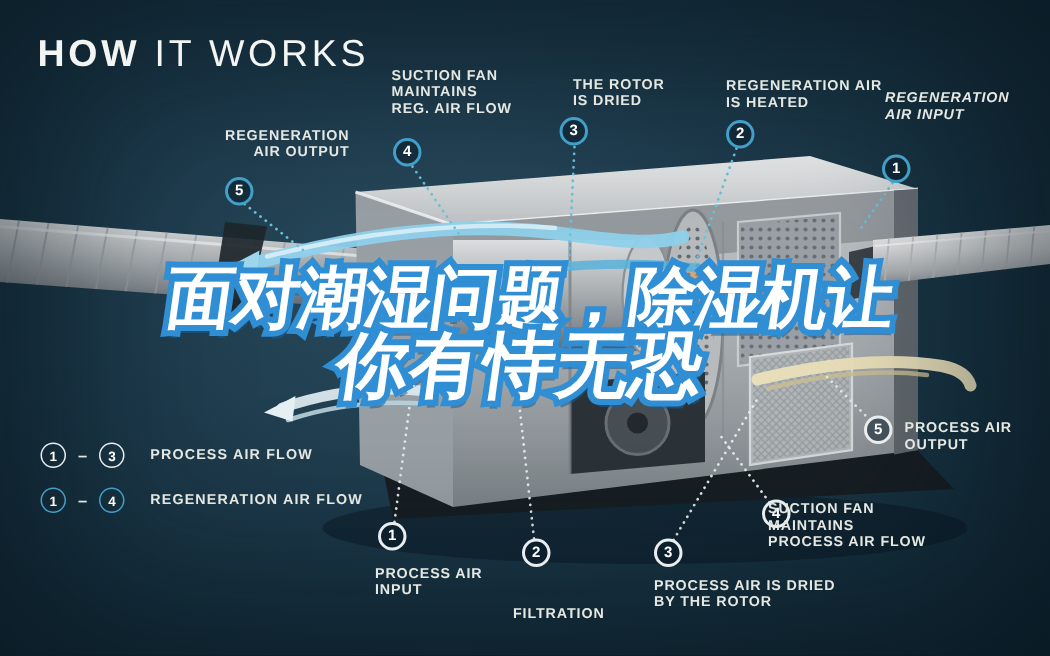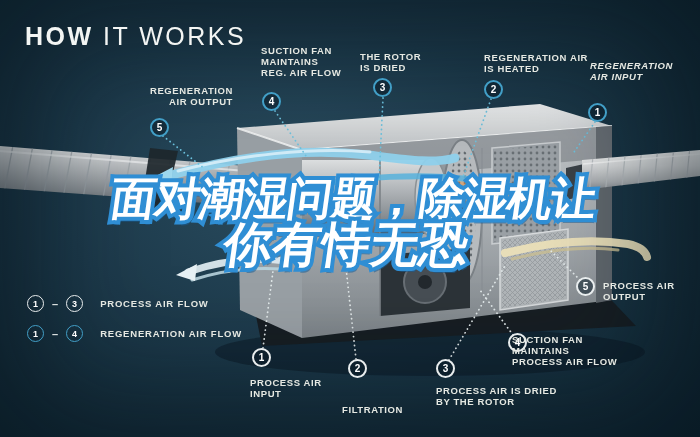--- a/index.html
+++ b/index.html
@@ -213,21 +213,21 @@
   <div class="lbl r" style="left:133px;top:85px;width:100px;">REGENERATION AIR OUTPUT</div>
   <div class="mark ring-blue" style="left:150px;top:118px;">
     <span>5</span>
     </div>
 
   <div class="lbl" style="left:261px;top:45px;width:84px;">SUCTION FAN MAINTAINS REG. AIR FLOW</div>
   <div class="mark ring-blue" style="left:262px;top:92px;">
     <span>4</span>
     </div>
 
-  <div class="lbl" style="left:360px;top:51px;width:70px;">THE ROTOR IS DRIED</div>
+  <div class="lbl" style="left:382px;top:51px;width:70px;">THE ROTOR IS DRIED</div>
   <div class="mark ring-blue" style="left:373px;top:78px;">
     <span>3</span>
     </div>
 
   <div class="lbl" style="left:484px;top:52px;width:112px;">REGENERATION AIR IS HEATED</div>
   <div class="mark ring-blue" style="left:484px;top:80px;">
     <span>2</span>
     </div>
 
   <div class="lbl" style="left:590px;top:60px;width:95px;font-style:italic;">REGENERATION AIR INPUT</div>

